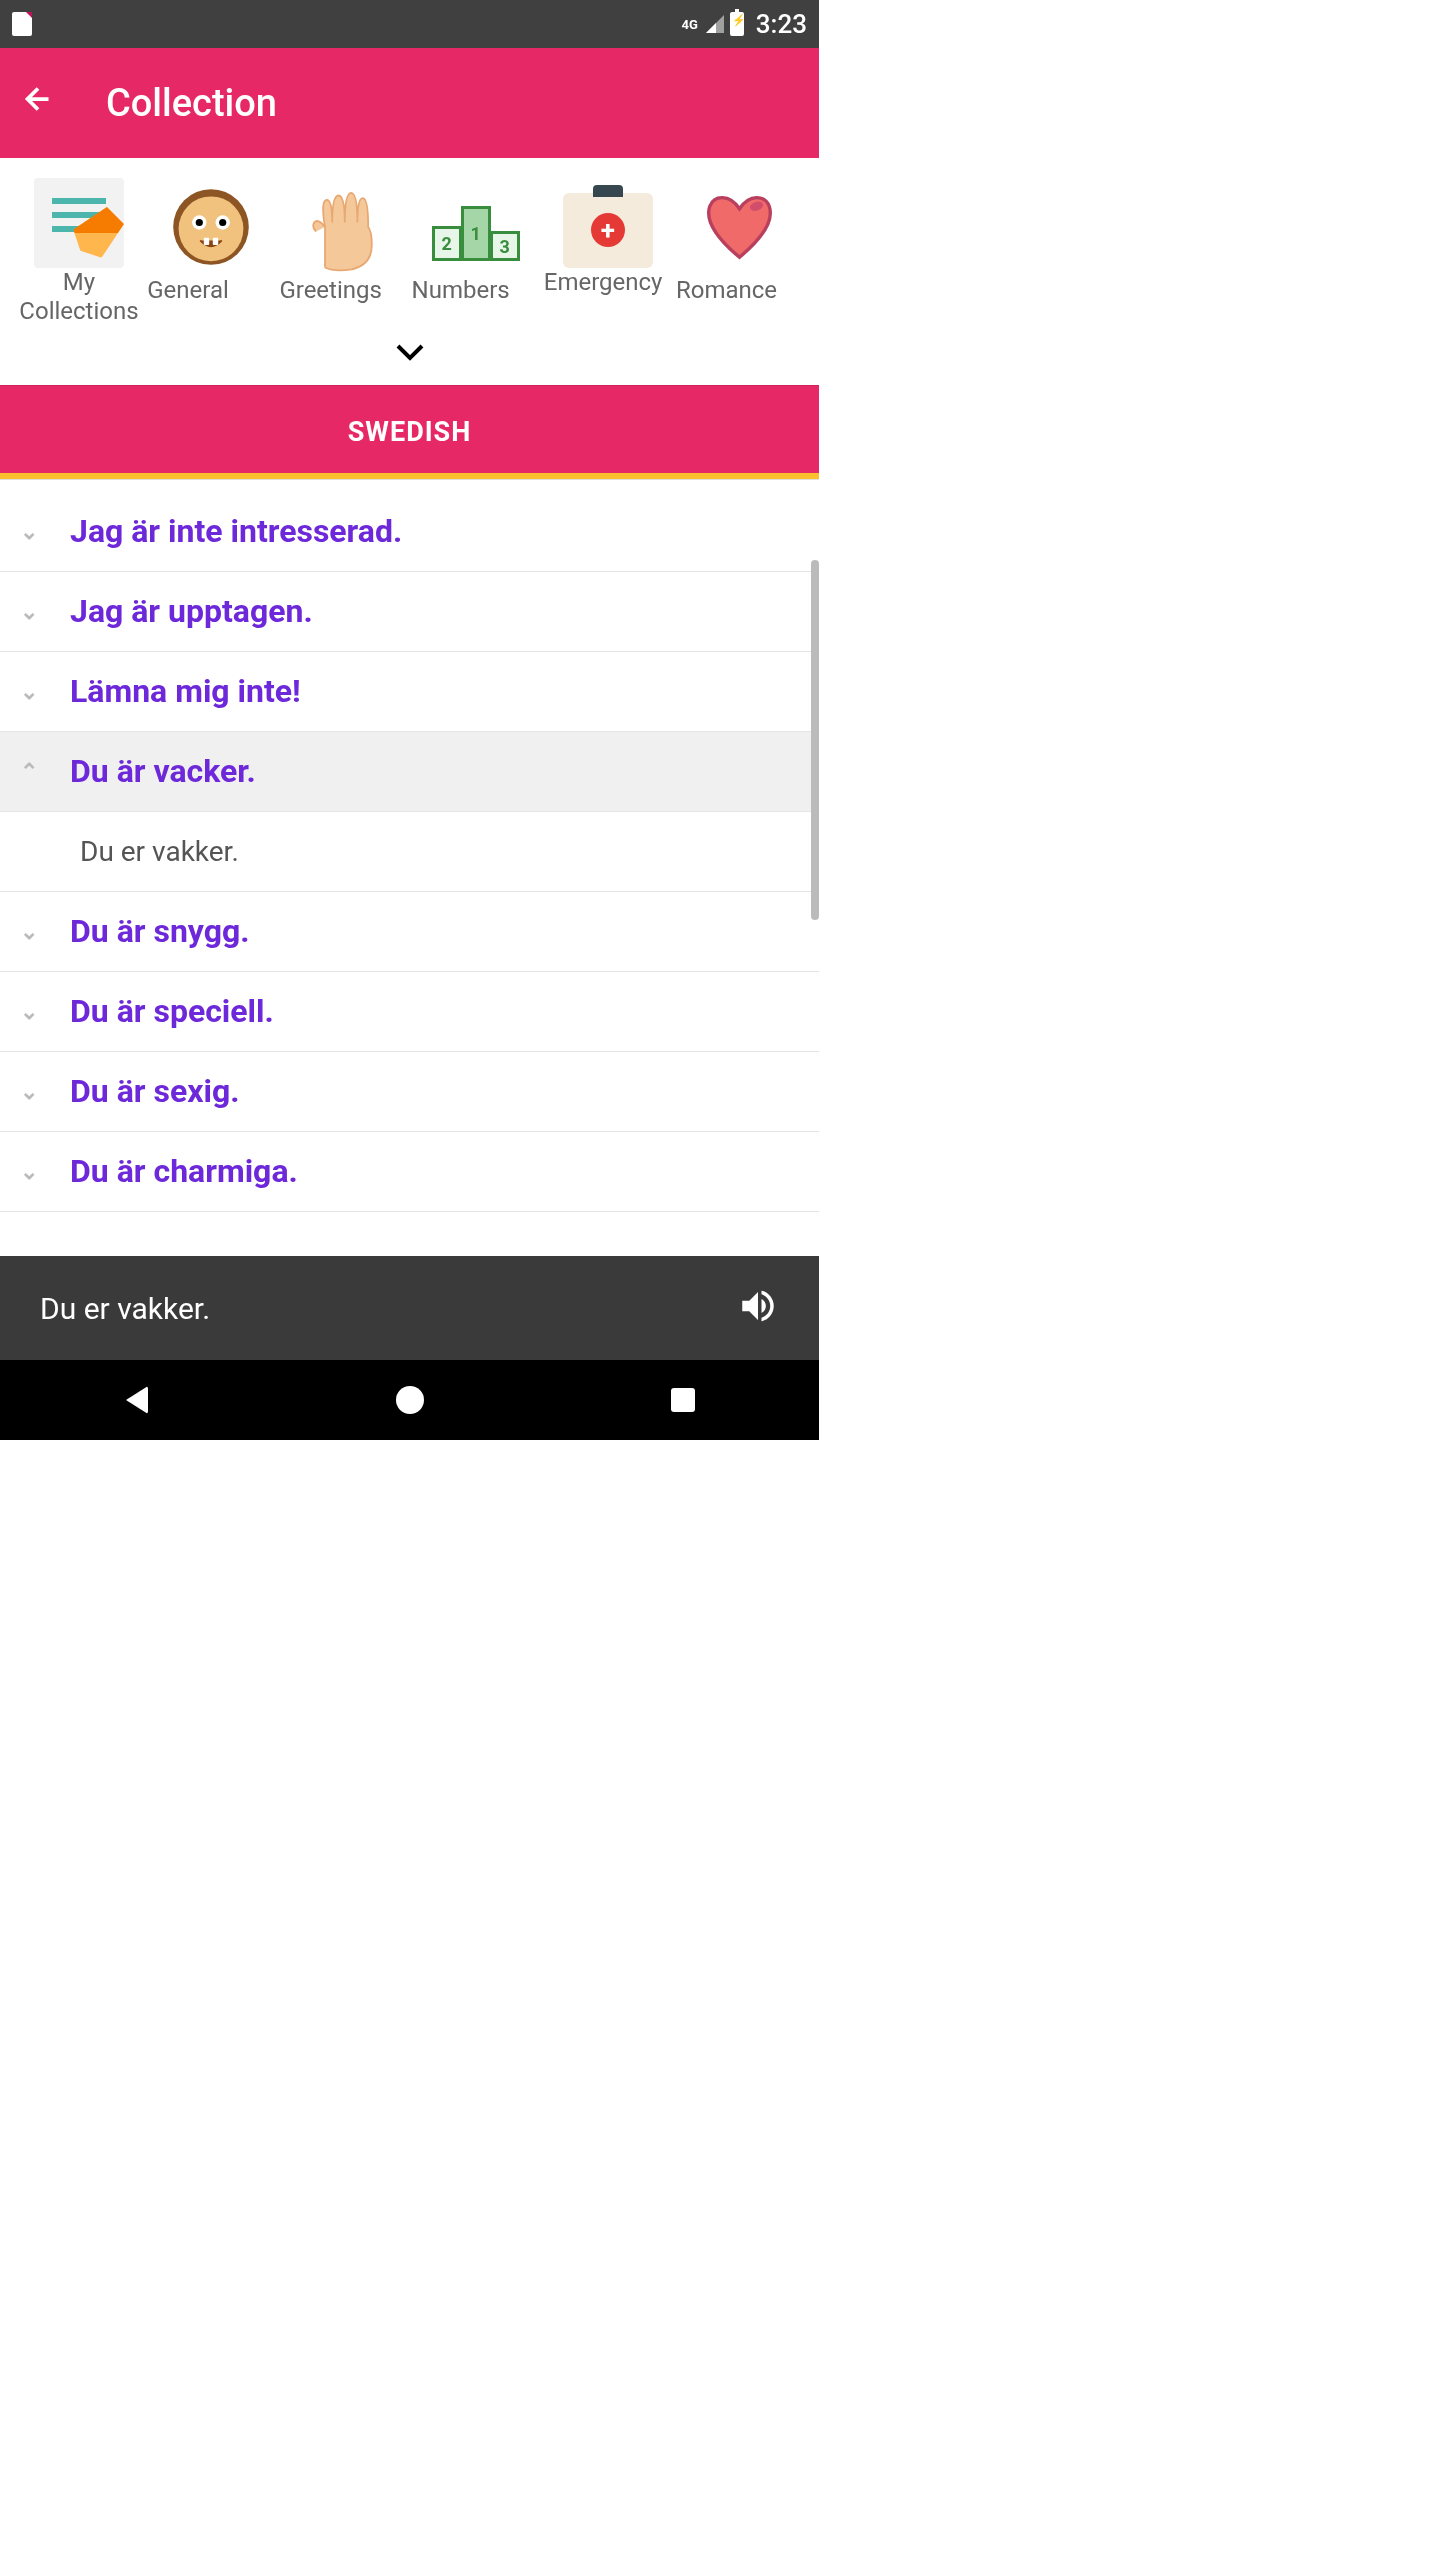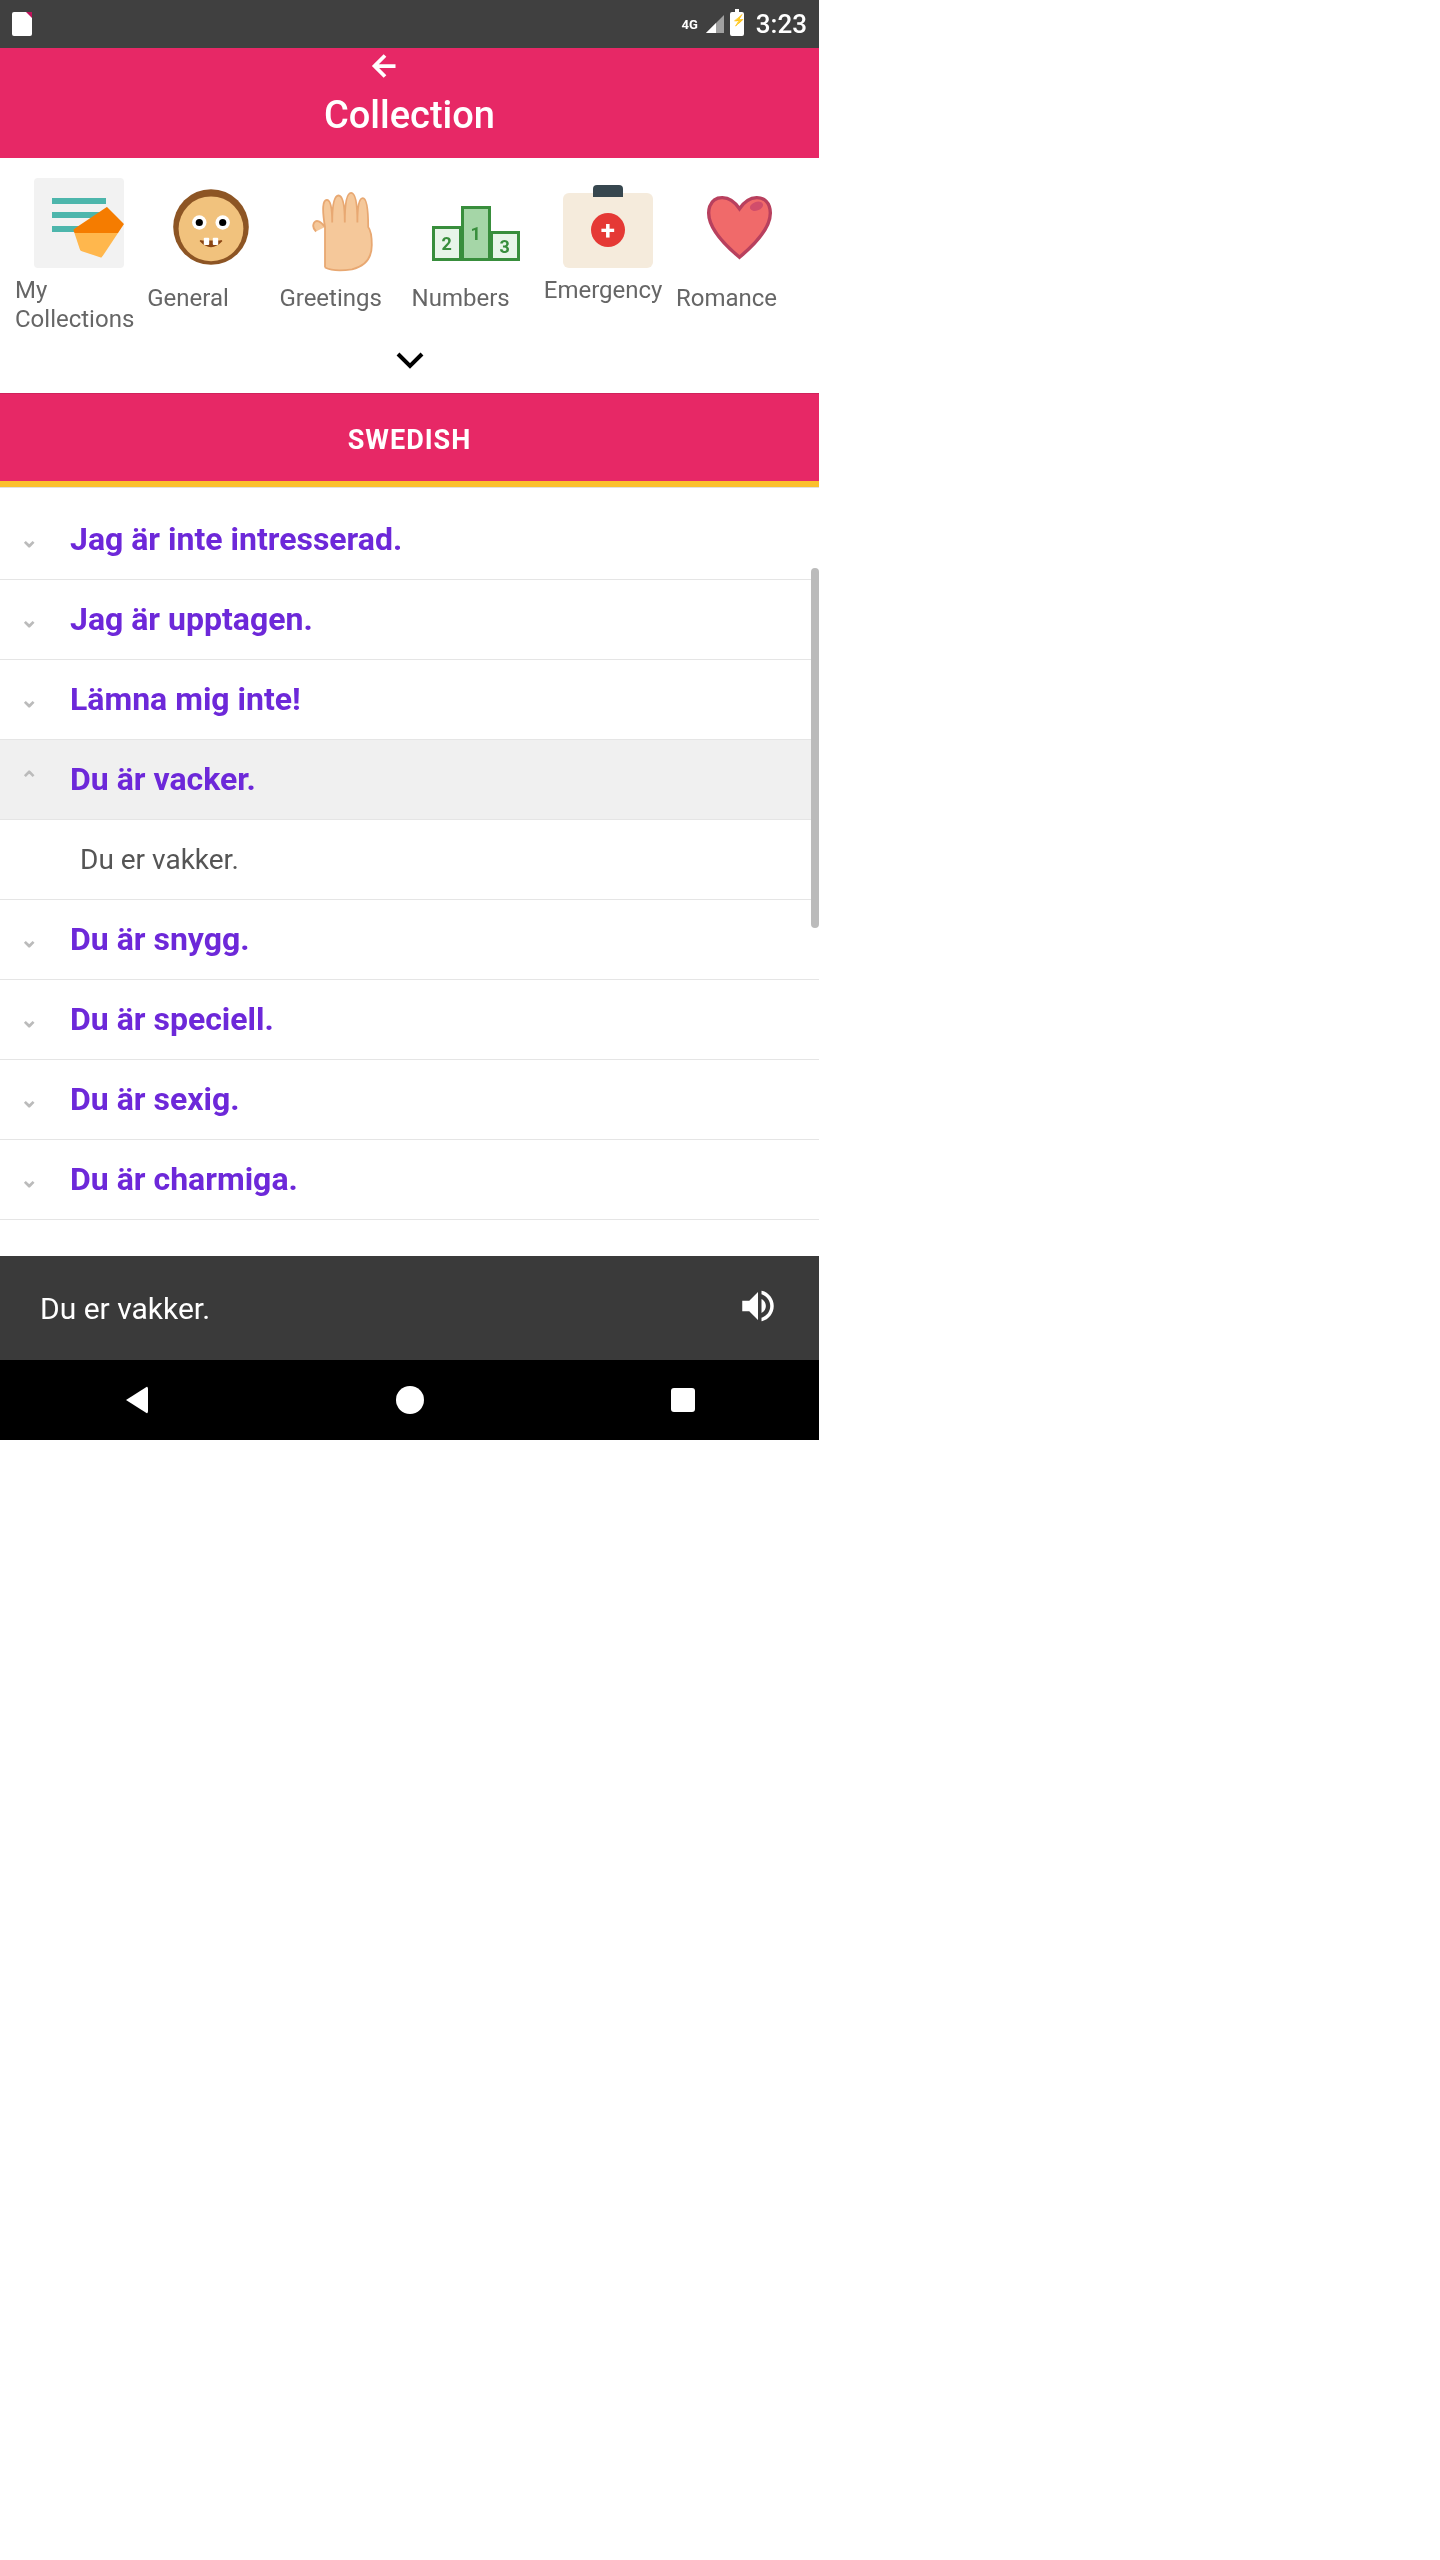--- a/index.html
+++ b/index.html
@@ -101,21 +101,20 @@
       font-size: 26px;
       font-weight: 500;
       margin-left: 6px;
     }
     .app-bar {
       height: 110px;
       background: #E72866;
       display: flex;
       align-items: center;
       padding: 0 20px;
-      flex-direction: column;
     }
     .back-arrow {
       color: #fff;
       font-size: 38px;
       font-weight: 300;
       margin-right: 50px;
       cursor: pointer;
     }
     .app-title {
       color: #fff;
@@ -140,23 +139,22 @@
       height: 98px;
       margin: 0 auto;
       display: flex;
       align-items: center;
       justify-content: center;
       position: relative;
     }
     .cat-label {
       color: #666;
       font-size: 24px;
-      margin-top: 8px;
       line-height: 1.2;
-      text-align: left;
+      text-align: center;
       word-break: break-word;
     }
     .expand-row {
       display: flex;
       justify-content: center;
       padding: 10px 0 16px 0;
     }
     .expand-chevron {
       font-size: 28px;
       color: #000;

